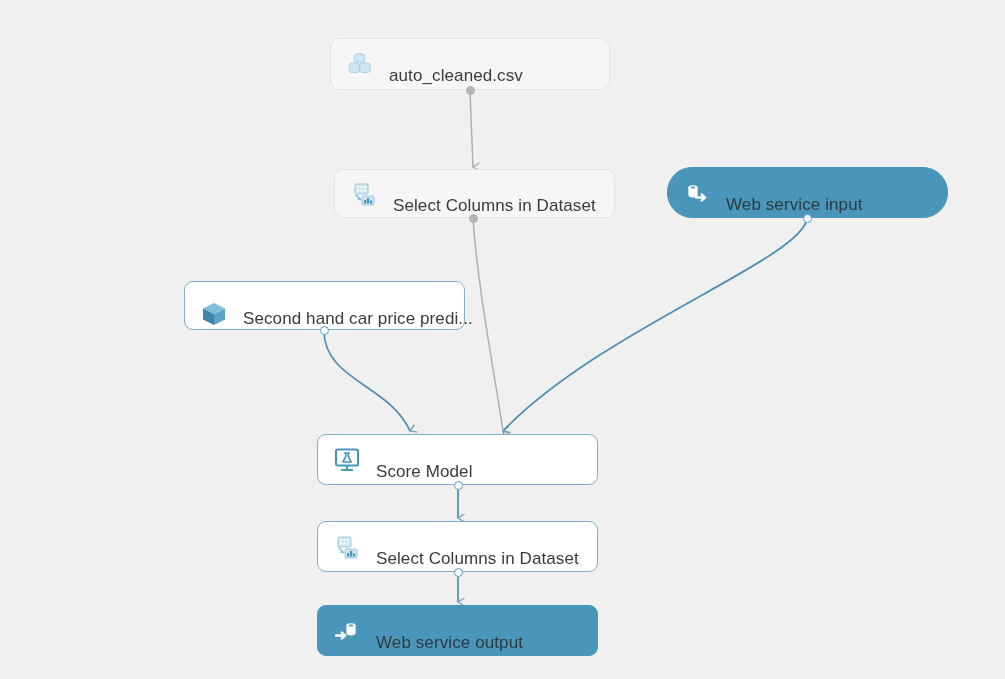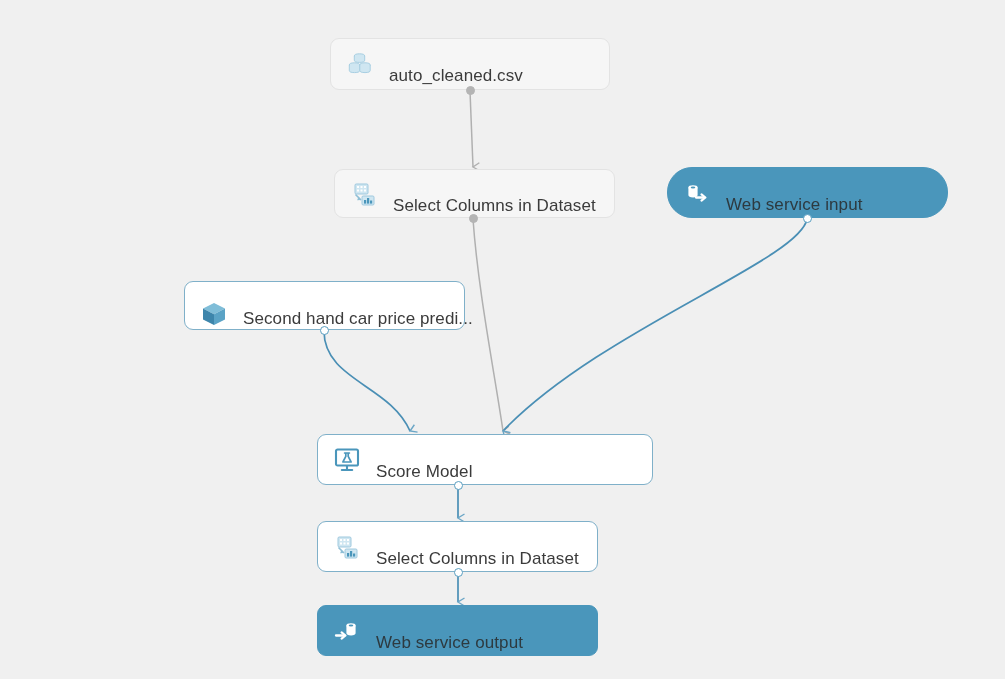--- a/index.html
+++ b/index.html
@@ -154,21 +154,21 @@
     <span class="node-icon">
       <svg viewBox="0 0 30 30" width="30" height="30" xmlns="http://www.w3.org/2000/svg">
         <path d="M15 4 L26 9.6 L15 15.2 L4 9.6 Z" fill="#7fbdd8"></path>
         <path d="M4 9.6 L15 15.2 L15 26 L4 20.4 Z" fill="#3d85ab"></path>
         <path d="M26 9.6 L15 15.2 L15 26 L26 20.4 Z" fill="#5ba3c6"></path>
       </svg>
     </span>
     <span class="node-label">Second hand car price predi...</span>
   </div>
 
-  <div class="node outlined" style="left: 317px; top: 434px; width: 336px; height: 51px;">
+  <div class="node outlined" style="left: 317px; top: 434px; width: 281px; height: 51px;">
     <span class="node-icon">
       <svg viewBox="0 0 30 30" width="30" height="30" xmlns="http://www.w3.org/2000/svg">
         <rect x="4" y="4.5" width="22" height="16" rx="1.6" fill="#ffffff" stroke="#4a96bb" stroke-width="2.1"></rect>
         <path d="M12.6 8 h4.8 M13.8 8 v3.4 L10.9 17 h8.2 L16.2 11.4 V8" fill="none" stroke="#4a96bb" stroke-width="1.7" stroke-linejoin="round" stroke-linecap="round"></path>
         <path d="M15 20.5 v3.6" stroke="#4a96bb" stroke-width="2.1"></path>
         <path d="M9.8 25 h10.4" stroke="#4a96bb" stroke-width="2.1" stroke-linecap="round"></path>
       </svg>
     </span>
     <span class="node-label">Score Model</span>
   </div>

